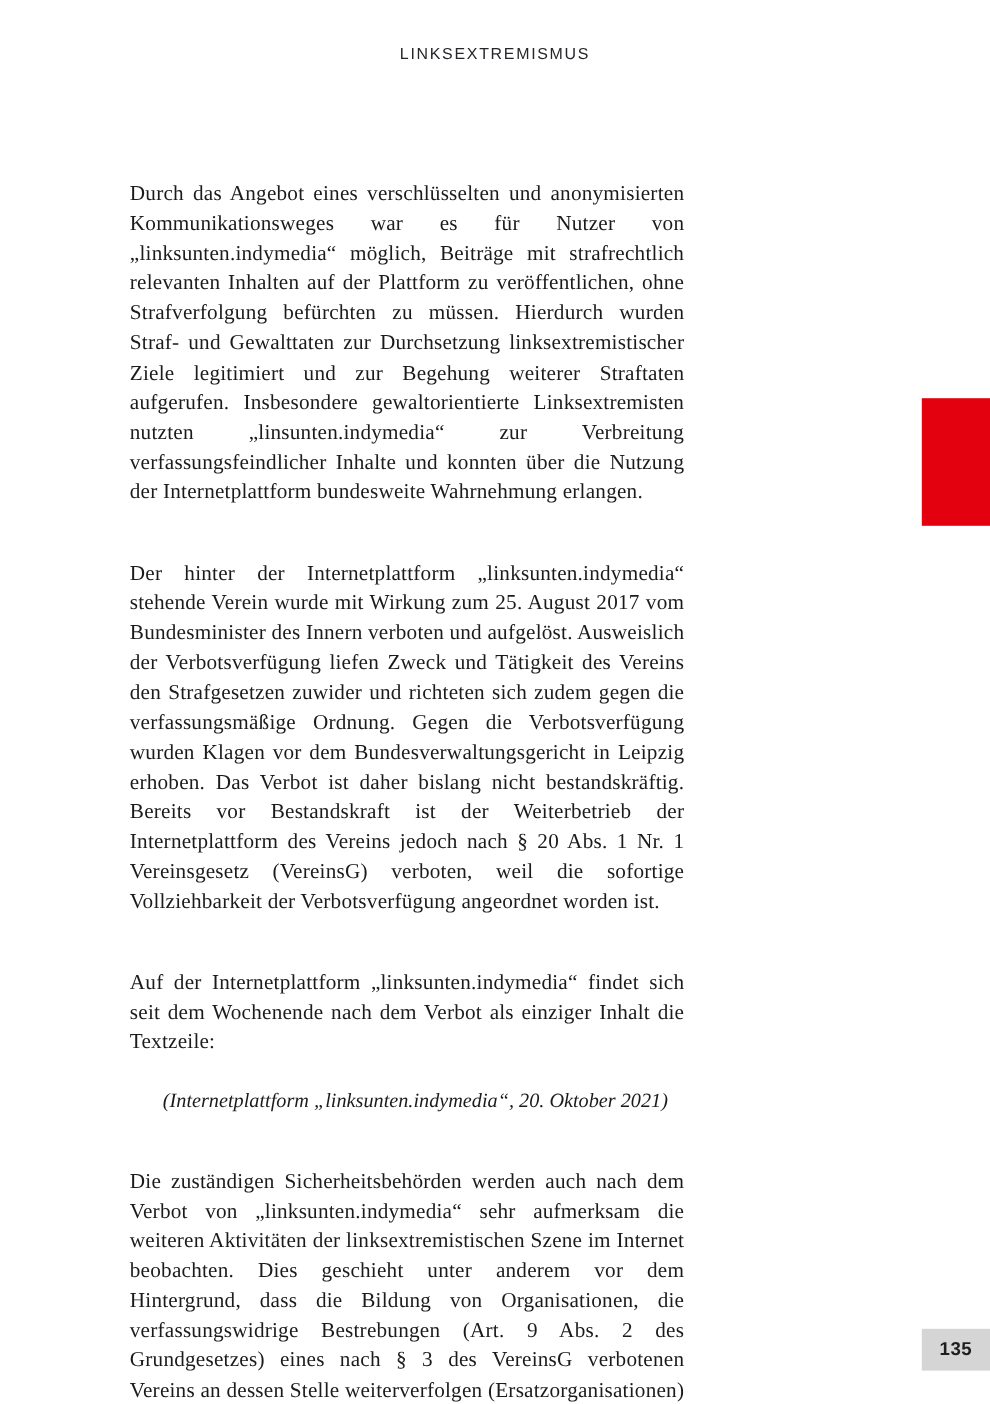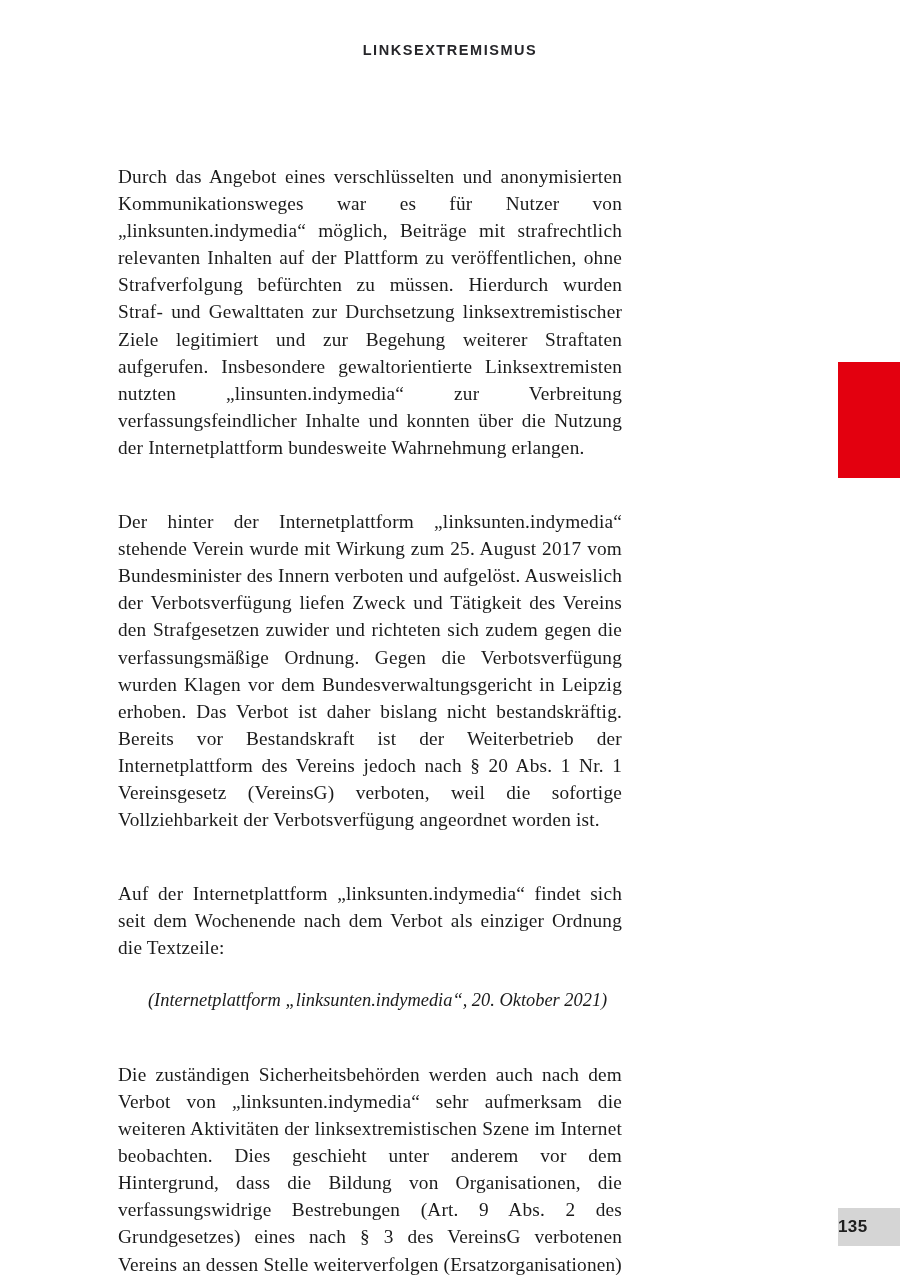--- a/index.html
+++ b/index.html
@@ -29,21 +29,21 @@
   .running-head {
     position: absolute;
     left: 0;
     top: 42px;
     width: 900px;
     text-align: center;
     font-family: "Liberation Sans", sans-serif;
     font-size: 14.5px;
     letter-spacing: 1.55px;
     color: #26262a;
-    font-weight: 700;
+    font-weight: 400;
     white-space: nowrap;
   }
 
   
   .thumb-tab {
     position: absolute;
     left: 838px;
     top: 362px;
     width: 62px;
     height: 116px;
@@ -94,21 +94,21 @@
   
   .folio-box {
     position: absolute;
     left: 838px;
     top: 1208px;
     width: 62px;
     height: 38px;
     background: #d5d5d5;
     display: flex;
     align-items: center;
-    justify-content: flex-start;
+    justify-content: center;
   }
   .folio-number {
     font-family: "Liberation Sans", sans-serif;
     font-size: 17px;
     font-weight: 700;
     color: #1e1e1e;
     letter-spacing: 0.4px;
   }
 </style>
 </head>
@@ -119,21 +119,21 @@
   <div class="running-head">LINKSEXTREMISMUS</div>
 
   <div class="thumb-tab"></div>
 
   <div class="column">
 
     <p class="body-par">Durch das Angebot eines verschlüsselten und anonymisierten Kommunikationsweges war es für Nutzer von „linksunten.indymedia“ möglich, Beiträge mit strafrechtlich relevanten Inhalten auf der Plattform zu veröffentlichen, ohne Strafverfolgung befürchten zu müssen. Hierdurch wurden Straf- und Gewalttaten zur Durchsetzung linksextremistischer Ziele legitimiert und zur Begehung weiterer Straftaten aufgerufen. Insbesondere gewaltorientierte Linksextremisten nutzten „linsunten.indymedia“ zur Verbreitung verfassungsfeindlicher Inhalte und konnten über die Nutzung der Internetplattform bundesweite Wahrnehmung erlangen.</p>
 
     <p class="body-par">Der hinter der Internetplattform „linksunten.indymedia“ stehende Verein wurde mit Wirkung zum 25. August 2017 vom Bundesminister des Innern verboten und aufgelöst. Ausweislich der Verbotsverfügung liefen Zweck und Tätigkeit des Vereins den Strafgesetzen zuwider und richteten sich zudem gegen die verfassungsmäßige Ordnung. Gegen die Verbotsverfügung wurden Klagen vor dem Bundesverwaltungsgericht in Leipzig erhoben. Das Verbot ist daher bislang nicht bestandskräftig. Bereits vor Bestandskraft ist der Weiterbetrieb der Internetplattform des Vereins jedoch nach § 20 Abs. 1 Nr. 1 Vereinsgesetz (VereinsG) verboten, weil die sofortige Vollziehbarkeit der Verbotsverfügung angeordnet worden ist.</p>
 
-    <p class="body-par">Auf der Internetplattform „linksunten.indymedia“ findet sich seit dem Wochenende nach dem Verbot als einziger Ordnung die Textzeile:</p>
+    <p class="body-par">Auf der Internetplattform „linksunten.indymedia“ findet sich seit dem Wochenende nach dem Verbot als einziger Inhalt die Textzeile:</p>
 
     <div class="quote-block">
       <div class="quote-line">(Internetplattform „linksunten.indymedia“, 20. Oktober 2021)</div>
     </div>
 
     <p class="body-par full-justify">Die zuständigen Sicherheitsbehörden werden auch nach dem Verbot von „linksunten.indymedia“ sehr aufmerksam die weiteren Aktivitäten der linksextremistischen Szene im Internet beobachten. Dies geschieht unter anderem vor dem Hintergrund, dass die Bildung von Organisationen, die verfassungswidrige Bestrebungen (Art. 9 Abs. 2 des Grundgesetzes) eines nach § 3 des VereinsG verbotenen Vereins an dessen Stelle weiterverfolgen (Ersatzorganisationen) oder bestehende Organisationen als Ersatzorganisationen fortführen, verboten ist (§ 8 Abs. 1 des Vereinsgesetzes). Verstöße gegen Vereins- beziehungsweise Vereinigungsverbote sind nach § 20 des VereinsG und mit Eintreten der Bestandskraft nach § 85</p>
 
   </div>
 
   <div class="folio-box">

